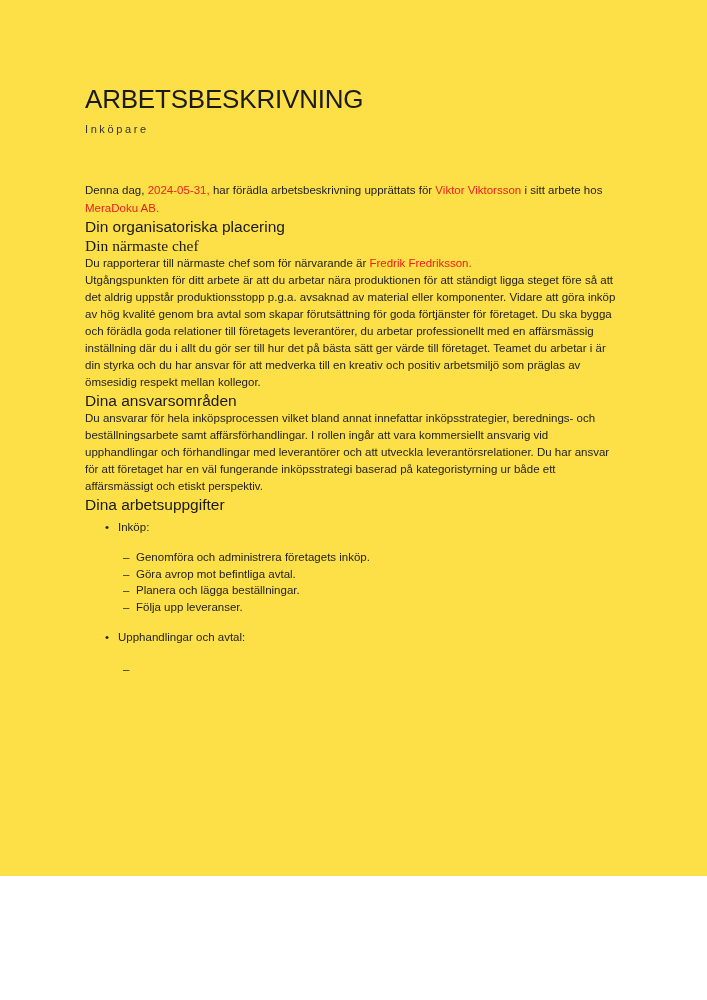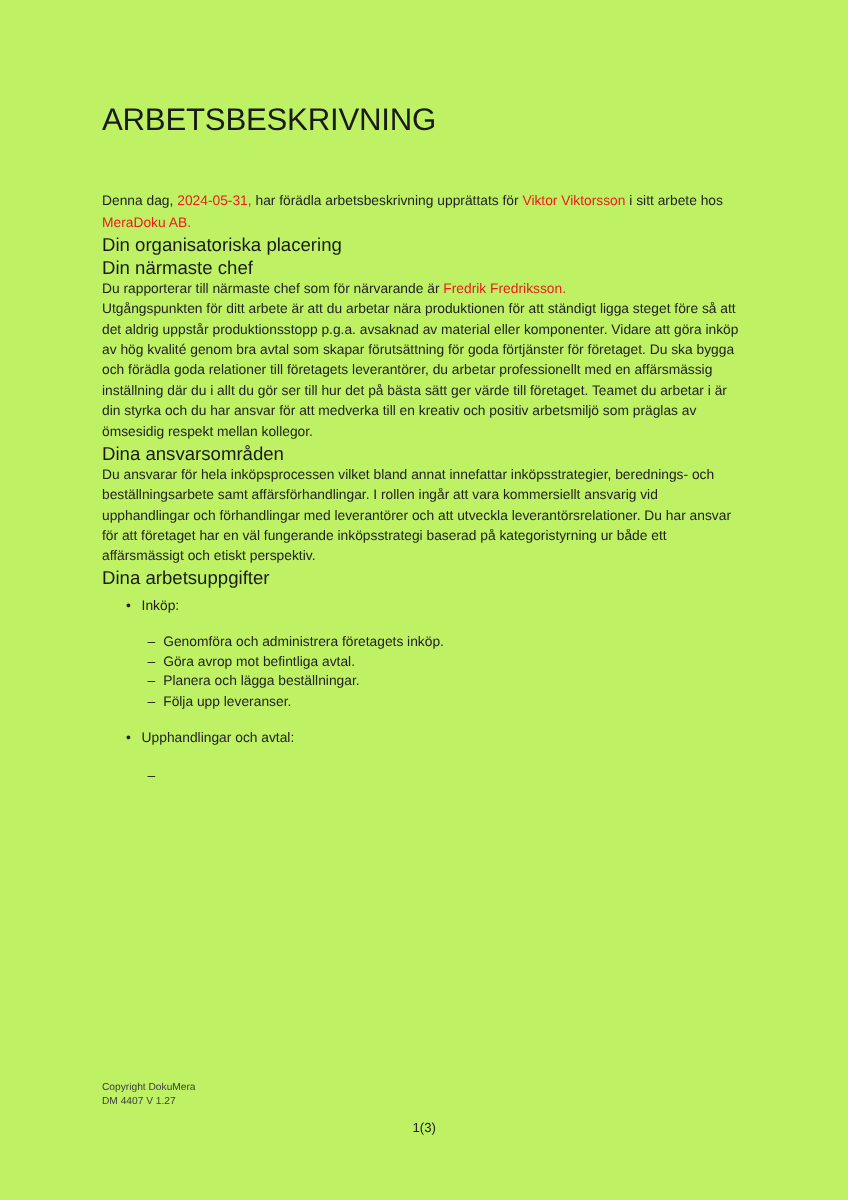--- a/index.html
+++ b/index.html
@@ -1,34 +1,34 @@
 <!DOCTYPE html>
 <html style="--red: #ee1c1c;"><head>
 <meta charset="utf-8">
 <style>
   :root{ --red:#ee1c1c; --ink:#222222; --head:#1a1a1a; }
   html,body{margin:0;padding:0;background:#ffffff;}
   body{font-family:"Liberation Sans", sans-serif; color:var(--ink); -webkit-font-smoothing:antialiased;}
-  .page{position:relative; width:707px; height:1000px; background:#bef264; overflow:hidden;}
+  .page{position:relative; width:707px; height:876px; background:#fde047; overflow:hidden;}
   .content{padding:0 85px;}
   h1.doc-title{
     margin:84px 0 0 0; font-size:26px; font-weight:400; letter-spacing:-0.2px;
     color:var(--head); line-height:30px;
   }
   .doc-subtitle{
     margin-top:8px; font-size:11px; letter-spacing:2.6px; color:#333333; line-height:14px;
   }
   p.body{margin:0; font-size:11.5px; line-height:17px; color:var(--ink);}
   p.intro{margin-top:45px; line-height:18px;}
   h2.sec{
     margin:0; font-size:15.5px; font-weight:400; color:var(--head); line-height:19px;
   }
   .h-placement{margin-top:25px;}
   .v-placement{margin-top:5px; color:var(--red);}
-  .h-manager{margin-top:31px;}
+  .h-manager{margin-top:31px;font-family:Liberation Serif, serif;}
   .p-manager{margin-top:4px;}
   .h-start{margin-top:30px;}
   .p-start{margin-top:2px;}
   .h-resp{margin-top:33px;}
   .p-resp{margin-top:2px;}
   .h-tasks{margin-top:28px;}
   .p-operativt{margin-top:15px;}
   .red{color:var(--red);}
   .bullet-item{display:flex; font-size:11.5px; line-height:17px;}
   .bullet-item .bullet{width:13px; flex:0 0 13px; margin-left:20px;}
@@ -46,20 +46,21 @@
     position:absolute; left:85px; top:900px; font-size:8.5px; line-height:11.5px; color:#3c3c3c;
   }
 </style>
 </head>
 <body>
 
 <div class="page">
   <div class="content">
 
     <h1 class="doc-title">ARBETSBESKRIVNING</h1>
+    <div class="doc-subtitle">Inköpare</div>
 
     <p class="body intro"><span>Denna dag, </span><span class="red">2024-05-31,</span><span> har förädla arbetsbeskrivning upprättats för </span><span class="red">Viktor Viktorsson</span><span> i sitt arbete hos </span><span class="red">MeraDoku AB.</span></p>
 
     <h2 class="sec h-placement">Din organisatoriska placering</h2>
 
     <h2 class="sec h-manager">Din närmaste chef</h2>
     <p class="body p-manager"><span>Du rapporterar till närmaste chef som för närvarande är </span><span class="red">Fredrik Fredriksson.</span></p>
 
     <p class="body p-start">Utgångspunkten för ditt arbete är att du arbetar nära produktionen för att ständigt ligga steget före så att det aldrig uppstår produktionsstopp p.g.a. avsaknad av material eller komponenter. Vidare att göra inköp av hög kvalité genom bra avtal som skapar förutsättning för goda förtjänster för företaget. Du ska bygga och förädla goda relationer till företagets leverantörer, du arbetar professionellt med en affärsmässig inställning där du i allt du gör ser till hur det på bästa sätt ger värde till företaget. Teamet du arbetar i är din styrka och du har ansvar för att medverka till en kreativ och positiv arbetsmiljö som präglas av ömsesidig respekt mellan kollegor.</p>
 

